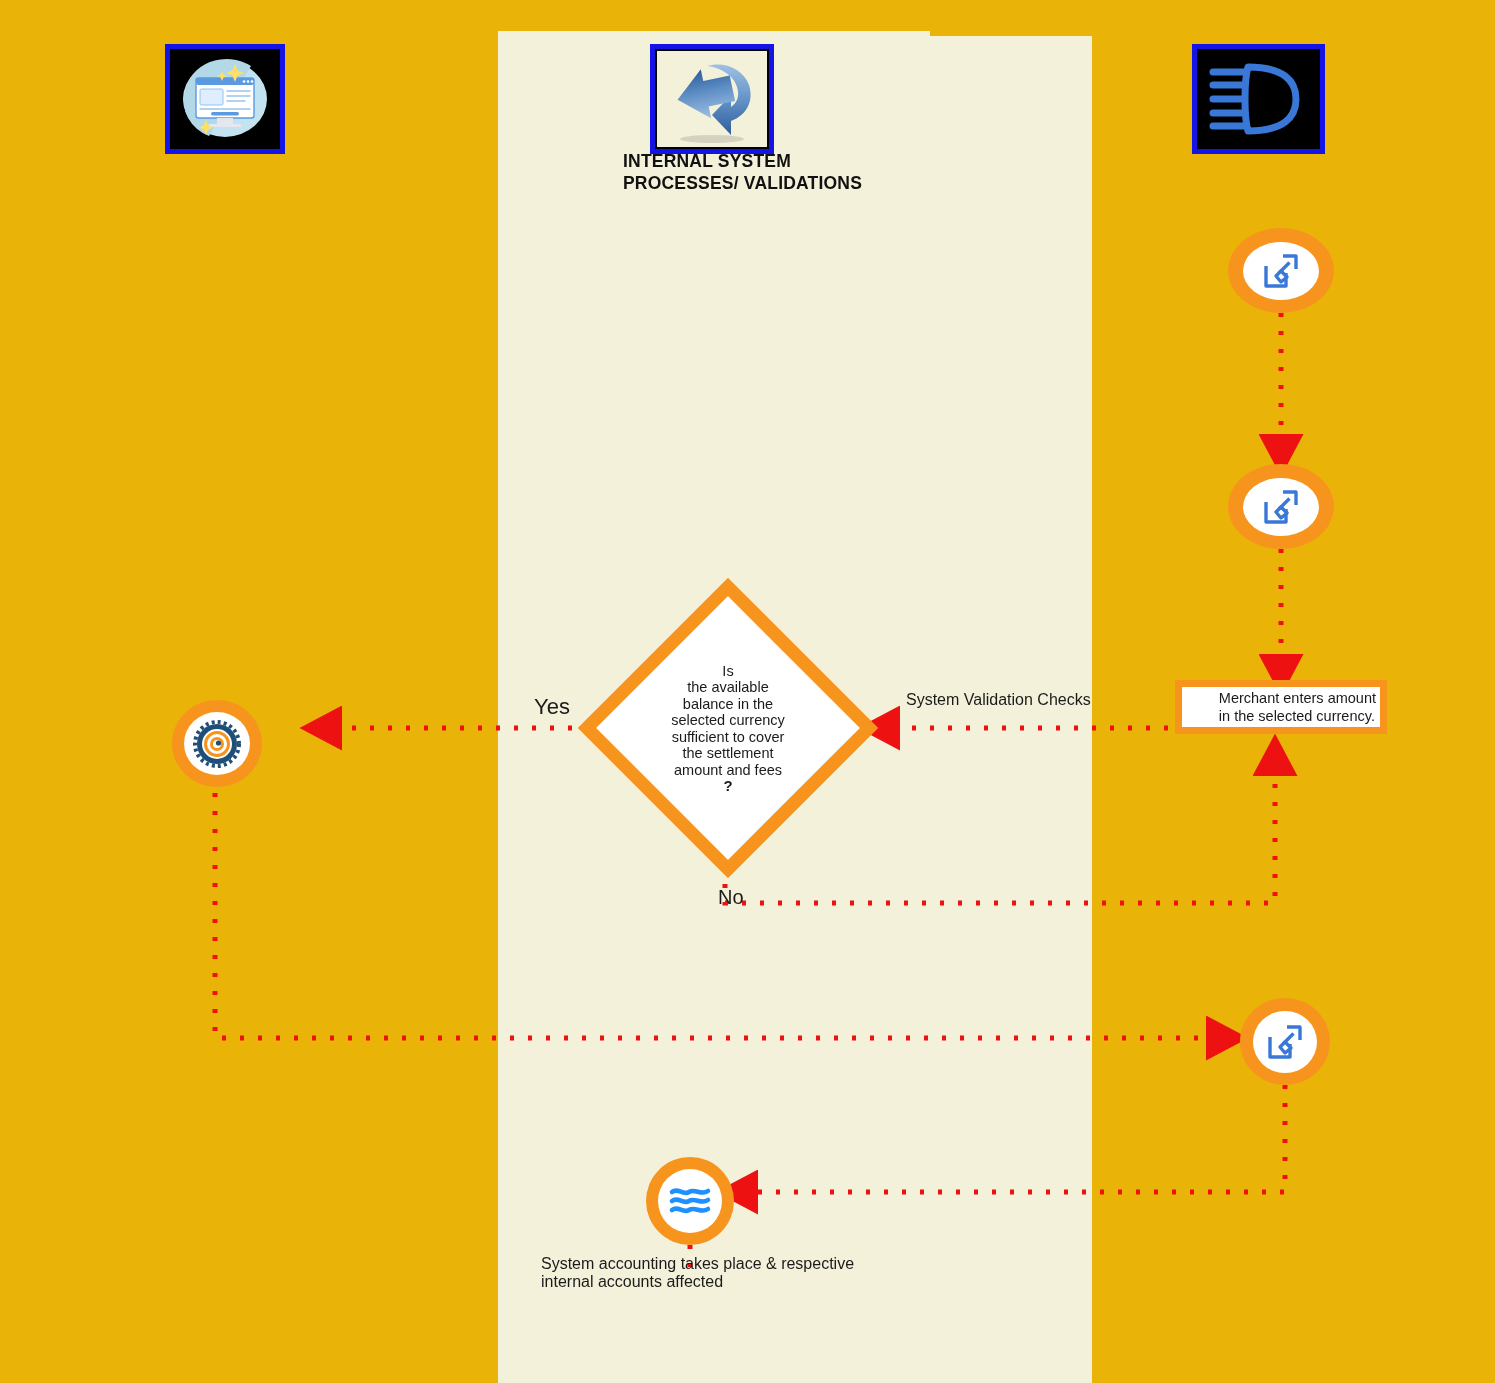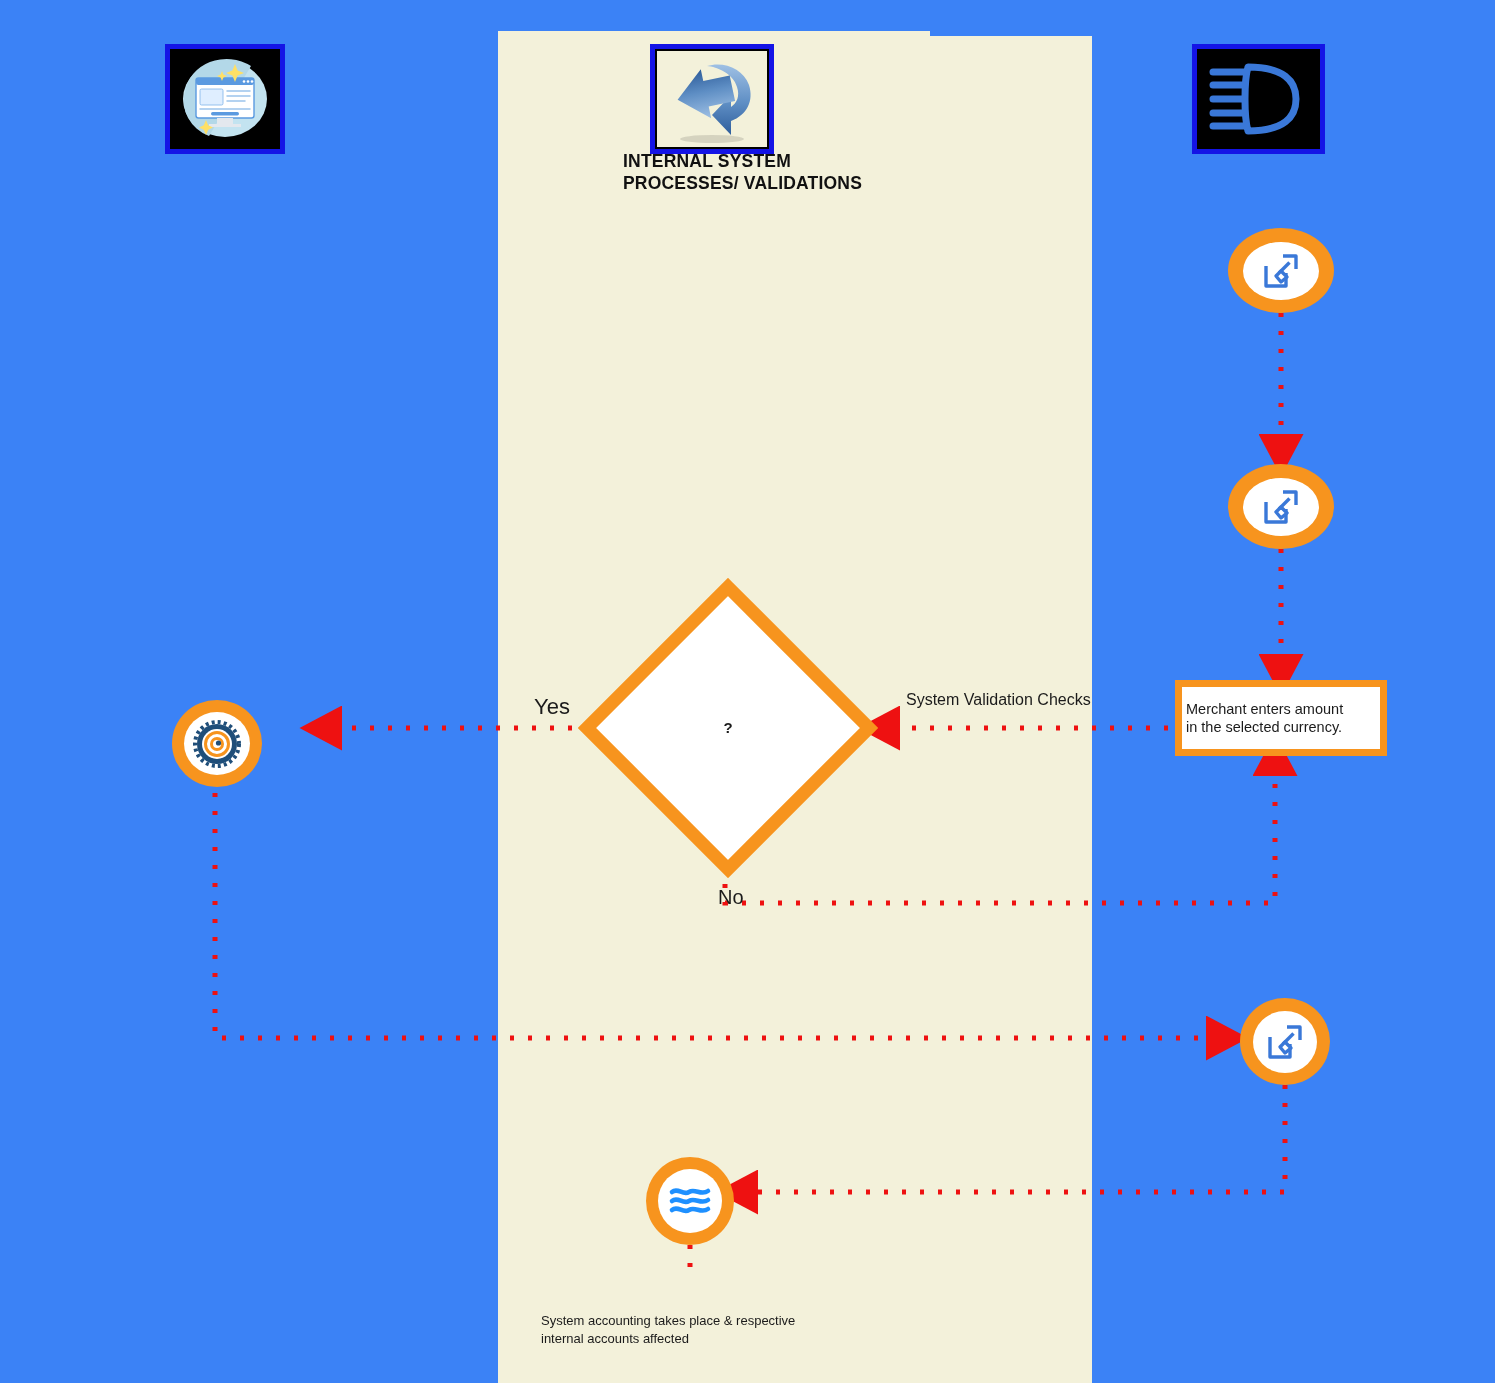--- a/index.html
+++ b/index.html
@@ -5,21 +5,21 @@
 <style>
   html, body {
     margin: 0;
     padding: 0;
     background: #000000;
   }
   #stage {
     position: relative;
     width: 1495px;
     height: 1383px;
-    background: #3b82f6;
+    background: #eab308;
     overflow: hidden;
     font-family: "Liberation Sans", sans-serif;
   }
   
   #lane-panel {
     position: absolute;
     left: 498px;
     top: 36px;
     width: 594px;
     height: 1347px;
@@ -100,27 +100,27 @@
     display: block;
     font-weight: bold;
     font-size: 15px;
   }
   
   #merchant-box {
     position: absolute;
     left: 1175px;
     top: 680px;
     width: 212px;
-    height: 76px;
+    height: 54px;
     box-sizing: border-box;
     border: 7px solid #f7941e;
     background: #ffffff;
     display: flex;
     align-items: center;
-    justify-content: flex-start;
+    justify-content: flex-end;
   }
   #merchant-box-text {
     font-size: 14.5px;
     line-height: 18px;
     color: #1b1b1b;
     text-align: left;
     padding: 0 4px;
     white-space: pre-line;
   }
   
@@ -140,22 +140,22 @@
     line-height: 22px;
     letter-spacing: 0.2px;
     color: #111111;
     white-space: pre-line;
   }
   #label-yes { left: 534px; top: 694px; font-size: 22px; }
   #label-no  { left: 718px; top: 886px; font-size: 20px; }
   #label-validation { left: 906px; top: 691px; font-size: 16px; }
   #label-accounting {
     left: 541px;
-    top: 1312px;
-    font-size: 13px;
+    top: 1255px;
+    font-size: 16px;
     line-height: 18px;
   }
 </style>
 </head>
 <body>
 
 <div id="stage">
 
   <div id="lane-notch"></div>
   <div id="lane-panel"></div>
@@ -307,20 +307,27 @@
         </g>
       </svg>
     </div>
   </div>
 
   <div id="decision-wrap">
     <svg id="decision-shape" viewBox="0 0 300 300" xmlns="http://www.w3.org/2000/svg">
       <polygon points="150,9 291,150 150,291 9,150" fill="#ffffff" stroke="#f7941e" stroke-width="13" stroke-linejoin="miter"></polygon>
     </svg>
     <div id="decision-text">
+      <span>Is
+the available
+balance in the
+selected currency
+sufficient to cover
+the settlement
+amount and fees</span>
       <span id="decision-qmark">?</span>
     </div>
   </div>
 
   <div id="merchant-box">
     <div id="merchant-box-text">Merchant enters  amount
 in the selected currency.</div>
   </div>
 
   <div class="flow-label" id="label-yes">Yes</div>

